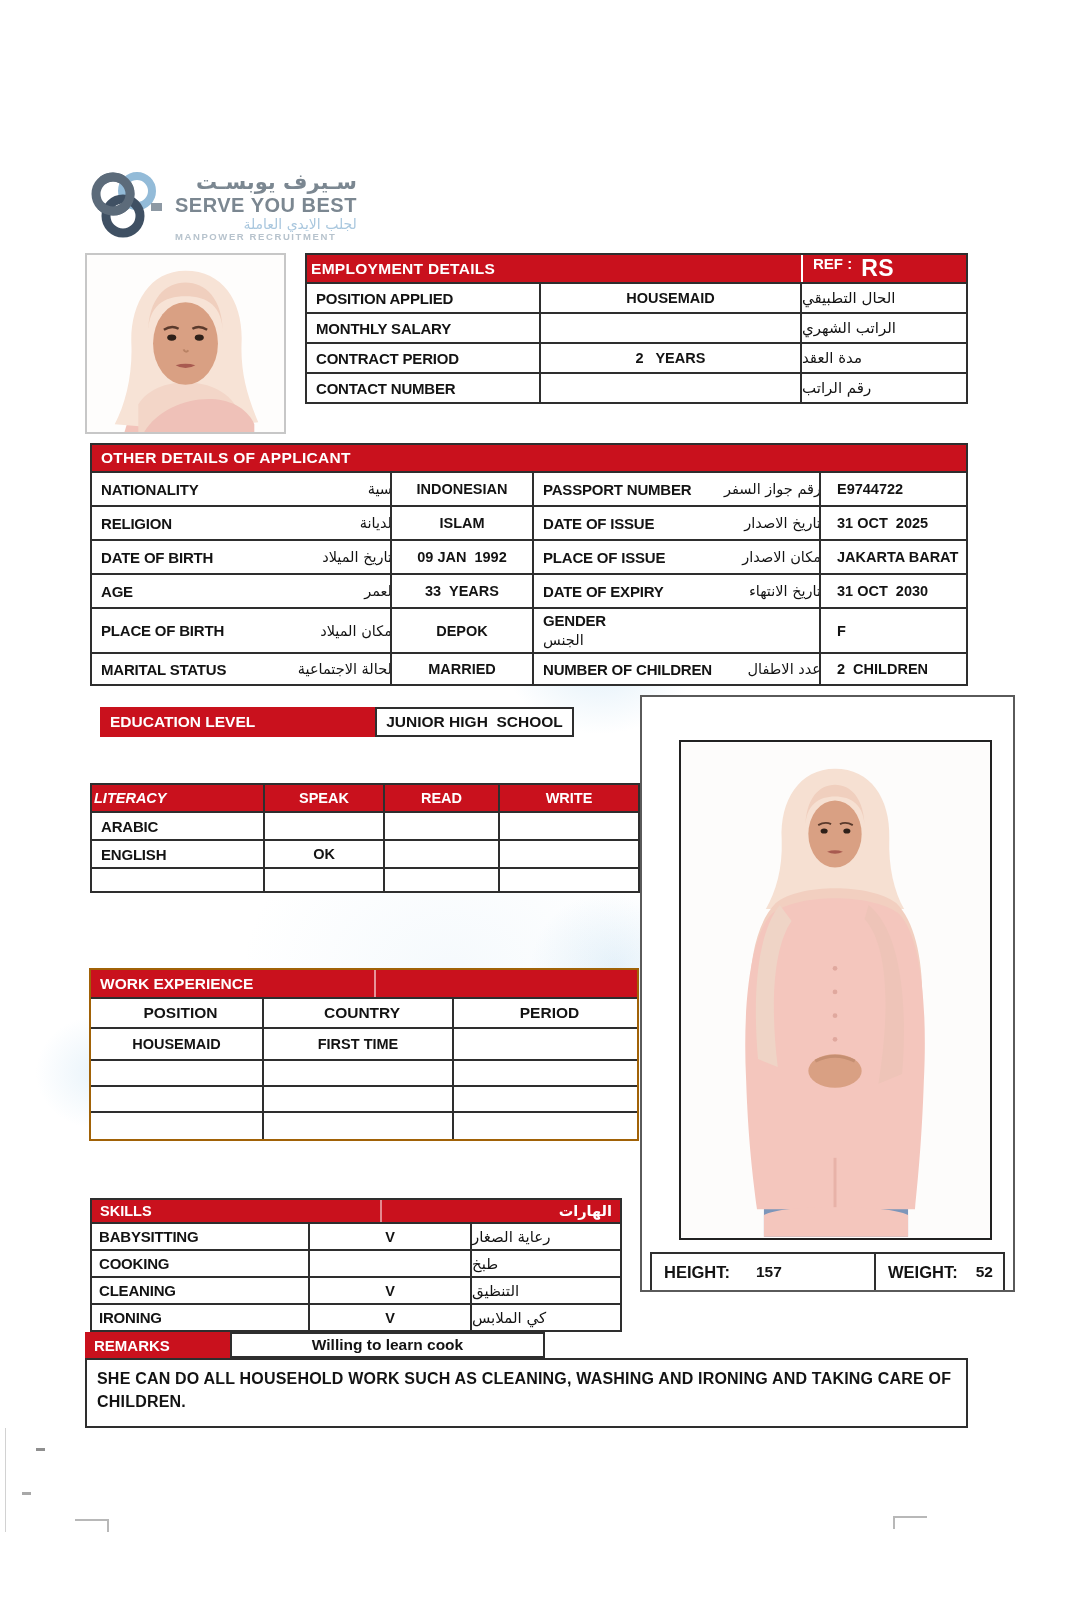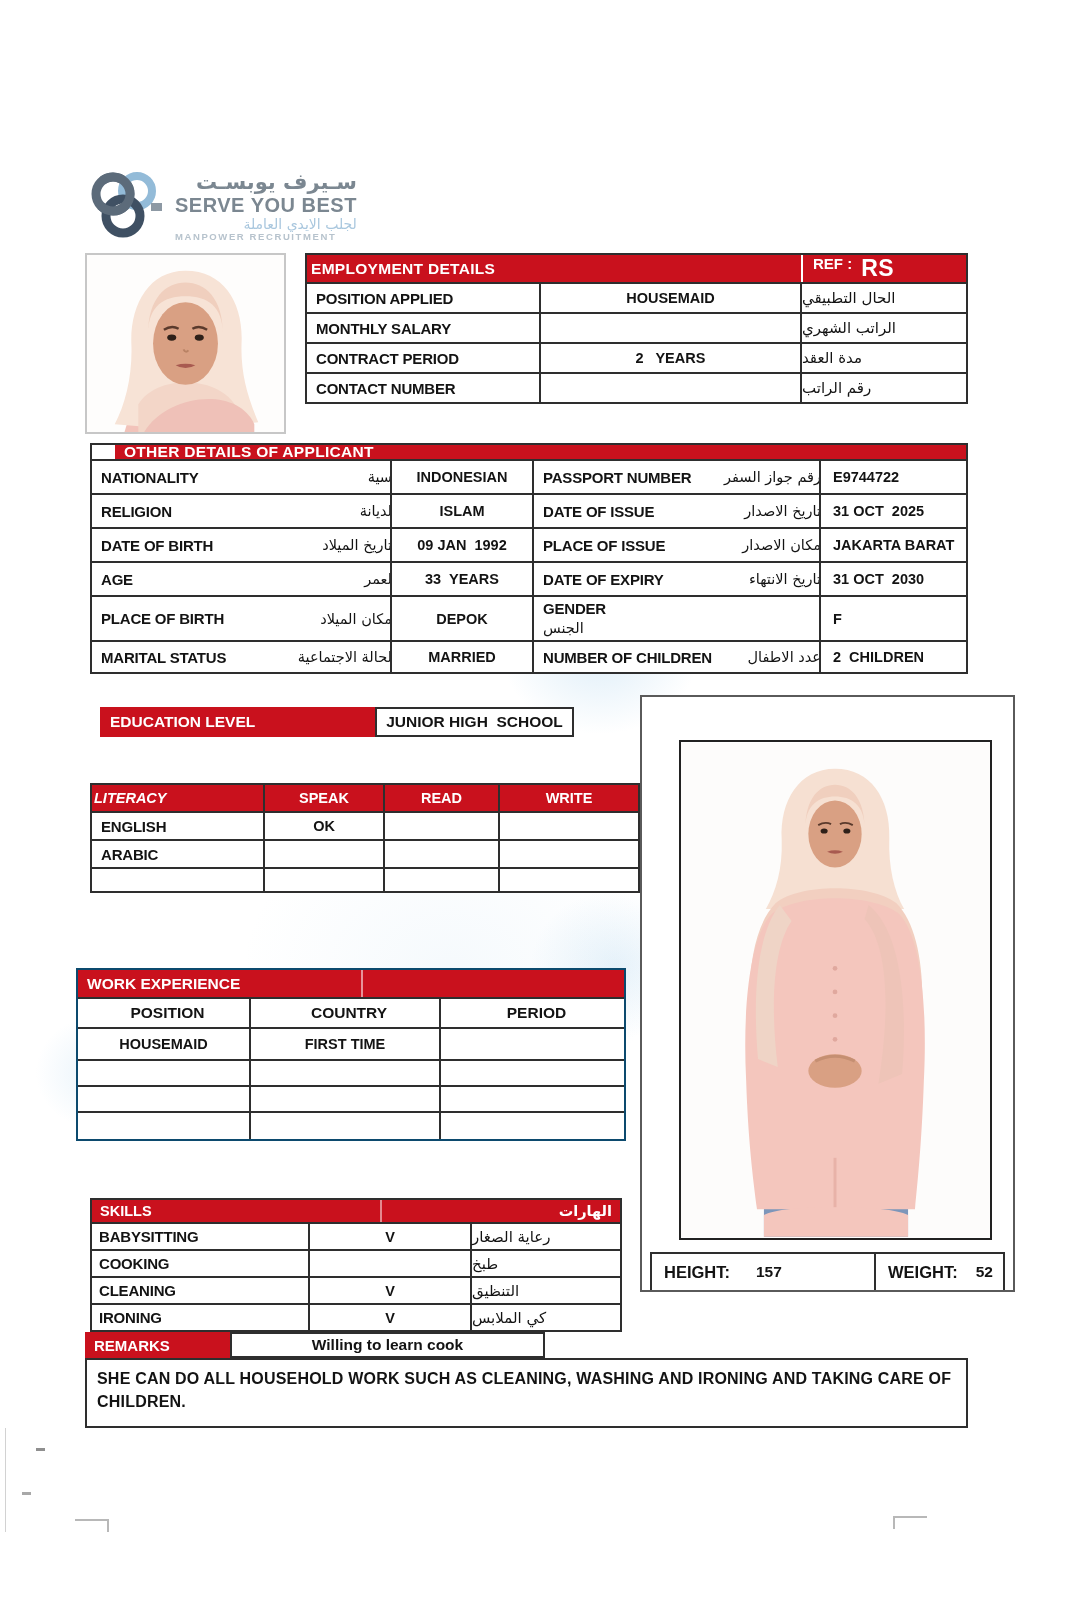--- a/index.html
+++ b/index.html
@@ -49,52 +49,52 @@
   .emp-title { width:494px; display:flex; align-items:center; padding-left:4px;
                font-weight:bold; font-size:15.5px; letter-spacing:.3px; }
   .emp-ref { flex:1; border-left:2px solid #fff; display:flex; align-items:flex-start; padding-left:10px; gap:9px; }
   .emp-ref .rl { font-size:15px; font-weight:bold; }
   .emp-ref .rv { font-size:23px; font-weight:bold; letter-spacing:.5px; }
   .emp .trow { height:30px; }
   .emp .c1 { width:234px; } .emp .c2 { width:261px; } .emp .c3 { flex:1; }
 
   
   .od { left:90px; top:443px; width:878px; border:2px solid #2e2e2e; background:#fff; }
-  .od-head { height:14px; display:flex; align-items:center; padding-left:9px;
-             font-weight:bold; font-size:15.5px; letter-spacing:.3px;margin-left:23px; }
+  .od-head { height:26px; display:flex; align-items:center; padding-left:9px;
+             font-weight:bold; font-size:15.5px; letter-spacing:.3px; }
   .od .lc { width:300px; display:flex; align-items:center; justify-content:space-between;
             padding-left:9px; overflow:hidden; }
   .od .lc .en { font-weight:bold; font-size:15px; letter-spacing:-.2px; white-space:nowrap; }
   .od .lc .arx { font-size:14.5px; margin-right:-2px; white-space:nowrap; }
   .od .lv { width:142px; }
   .od .rc { width:287px; display:flex; align-items:center; justify-content:space-between;
             padding-left:9px; overflow:hidden; }
   .od .rc .en { font-weight:bold; font-size:15px; letter-spacing:-.2px; white-space:nowrap; }
   .od .rc .arx { font-size:14.5px; margin-right:-2px; white-space:nowrap; }
-  .od .rv { flex:1; display:flex; align-items:center; padding-left:12px; font-weight:bold; font-size:14.5px; }
+  .od .rv { flex:1; display:flex; align-items:center; padding-left:4px; font-weight:bold; font-size:14.5px;margin-left:12px; }
   .od .gender-cell { flex-direction:column; align-items:flex-start; justify-content:center; line-height:1.25; }
 
   
   .edu { left:100px; top:707px; width:474px; height:30px; display:flex; }
   .edu-l { width:275px; display:flex; align-items:center; padding-left:10px;
            font-weight:bold; font-size:15.5px; }
   .edu-r { flex:1; border:2px solid #2e2e2e; display:flex; align-items:center; justify-content:center;
            font-weight:bold; font-size:15.5px; background:#fff; }
 
   
   .lit { left:90px; top:783px; width:550px; border:2px solid #2e2e2e; background:#fff; }
   .lit-head { display:flex; height:26px; }
   .lit-head > div { display:flex; align-items:center; justify-content:center;
                     font-weight:bold; font-size:14.5px; }
   .lit .h1 { width:173px; justify-content:flex-start !important; padding-left:2px;font-style:italic; }
   .lit .h2 { width:120px; } .lit .h3 { width:115px; } .lit .h4 { flex:1; }
   .lit .c1 { width:173px; } .lit .c2 { width:120px; } .lit .c3 { width:115px; } .lit .c4 { flex:1; }
 
   
-  .we { left:76px; top:968px; width:550px; border:2px solid #0c4a6e; background:#fff; }
+  .we { left:89px; top:968px; width:550px; border:2px solid #a16207; background:#fff; }
   .we-head { position:relative; height:27px; display:flex; align-items:center; padding-left:9px;
              font-weight:bold; font-size:15.5px; }
   .we-head .split { position:absolute; left:283px; top:0; bottom:0; width:2px; background:rgba(255,255,255,.55); }
   .we .c1 { width:173px; } .we .c2 { width:190px; } .we .c3 { flex:1; }
   .we .hdr { font-size:15.5px;padding-left:8px; }
 
   
   .sk { left:90px; top:1198px; width:532px; border:2px solid #2e2e2e; background:#fff; }
   .sk-head { position:relative; height:22px; display:flex; align-items:center;
              justify-content:space-between; padding:0 8px; font-weight:bold; font-size:14.5px; }
@@ -296,28 +296,28 @@
   </div>
 
   <div class="abs lit z">
     <div class="lit-head redbg">
       <div class="h1 cell-r">LITERACY</div>
       <div class="h2 cell-r">SPEAK</div>
       <div class="h3 cell-r">READ</div>
       <div class="h4">WRITE</div>
     </div>
     <div class="trow" style="height:28px">
+      <div class="lblc c1 cell-r">ARABIC</div>
+      <div class="valc c2 cell-r"></div>
+      <div class="valc c3 cell-r"></div>
+      <div class="valc c4"></div>
+    </div>
+    <div class="trow" style="height:28px">
       <div class="lblc c1 cell-r">ENGLISH</div>
       <div class="valc c2 cell-r">OK</div>
-      <div class="valc c3 cell-r"></div>
-      <div class="valc c4"></div>
-    </div>
-    <div class="trow" style="height:28px">
-      <div class="lblc c1 cell-r">ARABIC</div>
-      <div class="valc c2 cell-r"></div>
       <div class="valc c3 cell-r"></div>
       <div class="valc c4"></div>
     </div>
     <div class="trow" style="height:24px">
       <div class="lblc c1 cell-r"></div>
       <div class="valc c2 cell-r"></div>
       <div class="valc c3 cell-r"></div>
       <div class="valc c4"></div>
     </div>
   </div>

